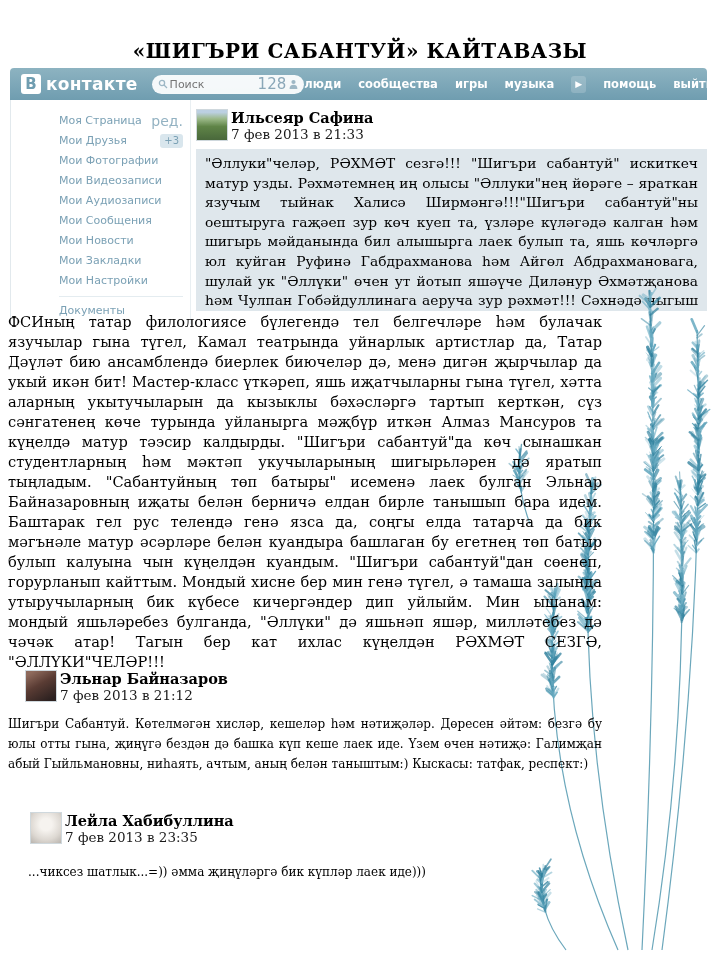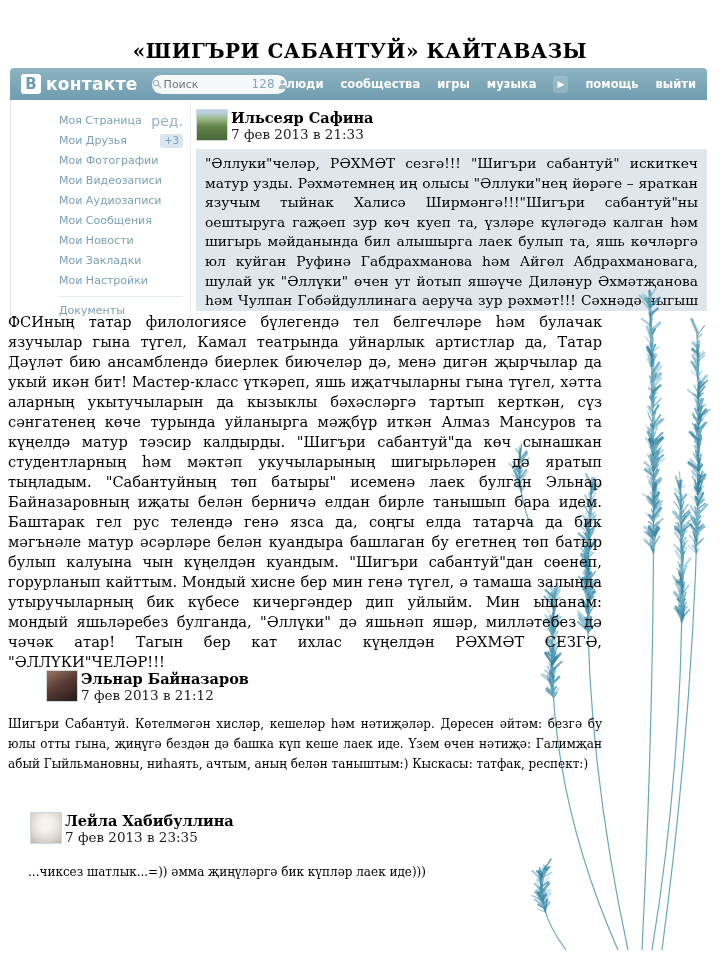--- a/index.html
+++ b/index.html
@@ -11,24 +11,24 @@
   
   .vk{position:absolute;left:10px;top:68px;width:697px;}
   .vk-header{height:32px;border-radius:4px 4px 0 0;display:flex;align-items:center;
              background:linear-gradient(#8db3c1,#6f9db0);
              font-family:"DejaVu Sans","Liberation Sans",sans-serif;}
   .logo{display:flex;align-items:center;margin-left:11px;}
   .logo-box{width:20px;height:20px;background:#fff;border-radius:3px;color:#6f9db0;
             font-weight:bold;font-size:15px;display:flex;align-items:center;justify-content:center;}
   .logo-name{color:#fff;font-weight:bold;font-size:17px;margin-left:5px;letter-spacing:.3px;}
   .searchbox{margin-left:14px;width:150px;height:19px;background:rgba(255,255,255,.92);
-             border-radius:10px;display:flex;align-items:center;padding:0 0;}
+             border-radius:10px;display:flex;align-items:center;padding:0 6px;}
   .searchbox input{border:none;outline:none;background:transparent;width:86px;
                    font-size:11px;color:#8aa7b8;font-family:"DejaVu Sans",sans-serif;}
-  .search-count{font-size:12px;color:#8aa7b8;margin-left:auto;margin-right:3px;}
+  .search-count{font-size:15px;color:#8aa7b8;margin-left:auto;margin-right:3px;}
   .vk-nav{margin-left:auto;margin-right:12px;display:flex;align-items:center;gap:17px;}
   .vk-nav a{color:#fff;font-weight:bold;font-size:11.5px;text-decoration:none;white-space:nowrap;}
   .nav-arrow{width:15px;height:17px;border-radius:3px;background:rgba(255,255,255,.18);
              display:flex;align-items:center;justify-content:center;color:#fff;font-size:9px;}
   .vk-body{display:flex;background:#fff;border-left:1px solid #e2e9ed;height:224px;padding-left:41px;}
   
   .sidebar{width:131px;padding:11px 0 0 7px;font-family:"DejaVu Sans","Liberation Sans",sans-serif;
            font-size:11px;color:#7ba1b5;flex-shrink:0;}
   .side-item{display:flex;justify-content:space-between;align-items:center;
              line-height:20px;padding-right:7px;cursor:pointer;}
@@ -43,21 +43,21 @@
   .av-dark{background:linear-gradient(150deg,#8e6a5c 10%,#5a3c34 45%,#2c2120 90%);}
   .av-light{background:radial-gradient(circle at 50% 38%,#f6f3ef 25%,#ddd8d2 65%,#b9b4ae 100%);}
   .ph-name{font-weight:bold;font-size:14.5px;line-height:17px;margin-left:3px;}
   .ph-date{font-size:13.5px;line-height:17px;margin-left:3px;color:#1a1a1a;}
   .post-box{margin-top:6px;background:#dfe7ec;padding:5px 9px;height:152px;overflow:hidden;
             font-size:13.8px;line-height:19.6px;text-align:justify;}
   
   .doc-text{position:absolute;left:8px;top:312px;width:594px;height:358px;overflow:hidden;
             font-size:14.6px;line-height:20px;text-align:justify;z-index:2;}
   .cmt-head{position:absolute;display:flex;z-index:2;}
-  .cmt1-head{left:46px;top:670px;}
+  .cmt1-head{left:25px;top:670px;}
   .cmt1-text{position:absolute;left:8px;top:714px;width:594px;height:102px;overflow:hidden;
              font-size:12px;line-height:20px;text-align:justify;z-index:2;}
   .cmt2-head{left:30px;top:812px;}
   .cmt2-text{position:absolute;left:28px;top:862px;width:560px;font-size:12px;line-height:20px;z-index:2;}
   
   #plant-svg{position:absolute;left:500px;top:288px;width:220px;height:668px;z-index:1;pointer-events:none;}
 </style>
 </head>
 <body>
 

